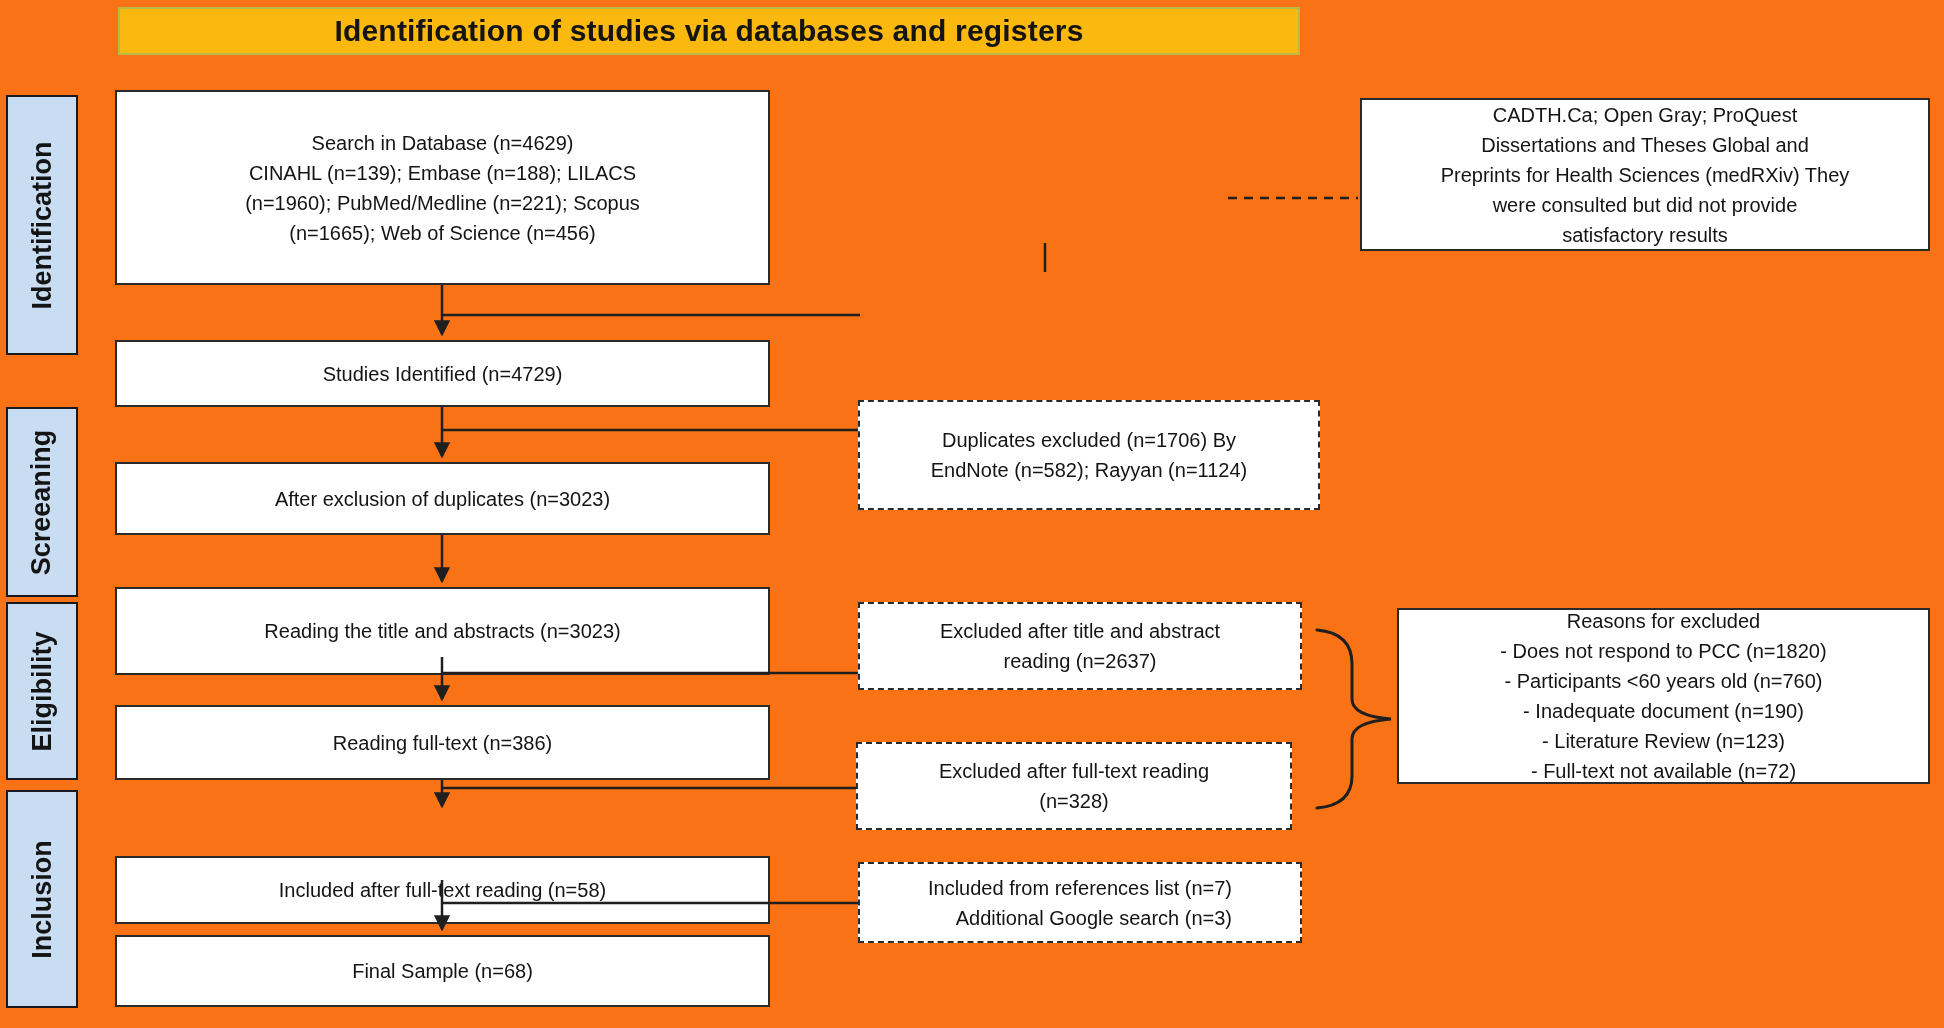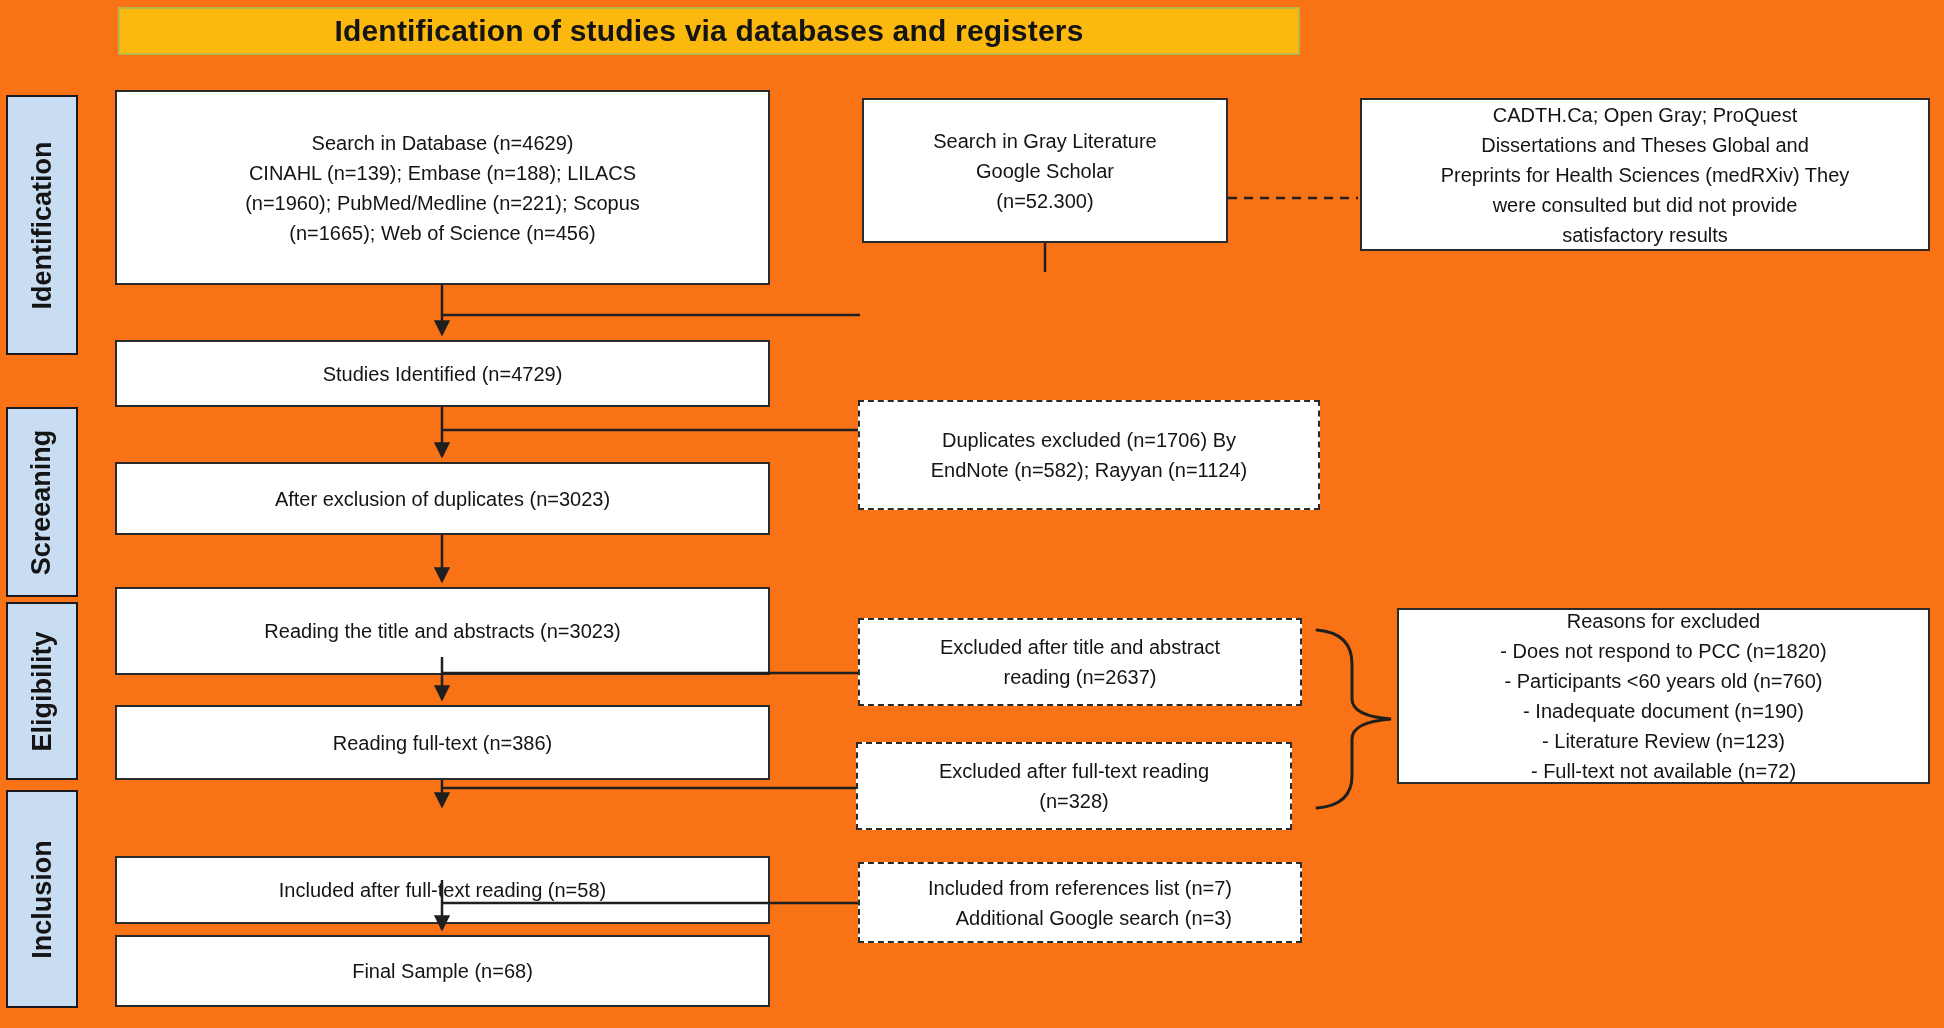--- a/index.html
+++ b/index.html
@@ -63,26 +63,23 @@
 CINAHL (n=139); Embase (n=188); LILACS
 (n=1960); PubMed/Medline (n=221); Scopus
 (n=1665); Web of Science (n=456)</div>
   <div class="fbox" style="left:115px;top:340px;width:655px;height:67px;">Studies Identified (n=4729)</div>
   <div class="fbox" style="left:115px;top:462px;width:655px;height:73px;">After exclusion of duplicates (n=3023)</div>
   <div class="fbox" style="left:115px;top:587px;width:655px;height:88px;">Reading the title and abstracts (n=3023)</div>
   <div class="fbox" style="left:115px;top:705px;width:655px;height:75px;">Reading full-text (n=386)</div>
   <div class="fbox" style="left:115px;top:812px;width:655px;height:68px;margin-top:44px;">Included after full-text reading (n=58)</div>
   <div class="fbox" style="left:115px;top:935px;width:655px;height:72px;">Final Sample (n=68)</div>
 
-  <div class="fbox" style="left:862px;top:98px;width:366px;height:145px;">Search in Gray Literature
-Google Scholar
-(n=52.300)</div>
   <div class="fbox dashed" style="left:858px;top:400px;width:462px;height:110px;">Duplicates excluded (n=1706) By
 EndNote (n=582); Rayyan (n=1124)</div>
-  <div class="fbox dashed" style="left:858px;top:618px;width:444px;height:88px;">Excluded after title and abstract
+  <div class="fbox dashed" style="left:858px;top:602px;width:444px;height:88px;">Excluded after title and abstract
 reading (n=2637)</div>
   <div class="fbox dashed" style="left:856px;top:742px;width:436px;height:88px;">Excluded after full-text reading
 (n=328)</div>
   <div class="fbox dashed" style="left:858px;top:862px;width:444px;height:81px;text-align:right;">Included from references list (n=7)
 Additional Google search (n=3)</div>
 
   <div class="fbox" style="left:1360px;top:98px;width:570px;height:153px;">CADTH.Ca; Open Gray; ProQuest
 Dissertations and Theses Global and
 Preprints for Health Sciences (medRXiv) They
 were consulted but did not provide

